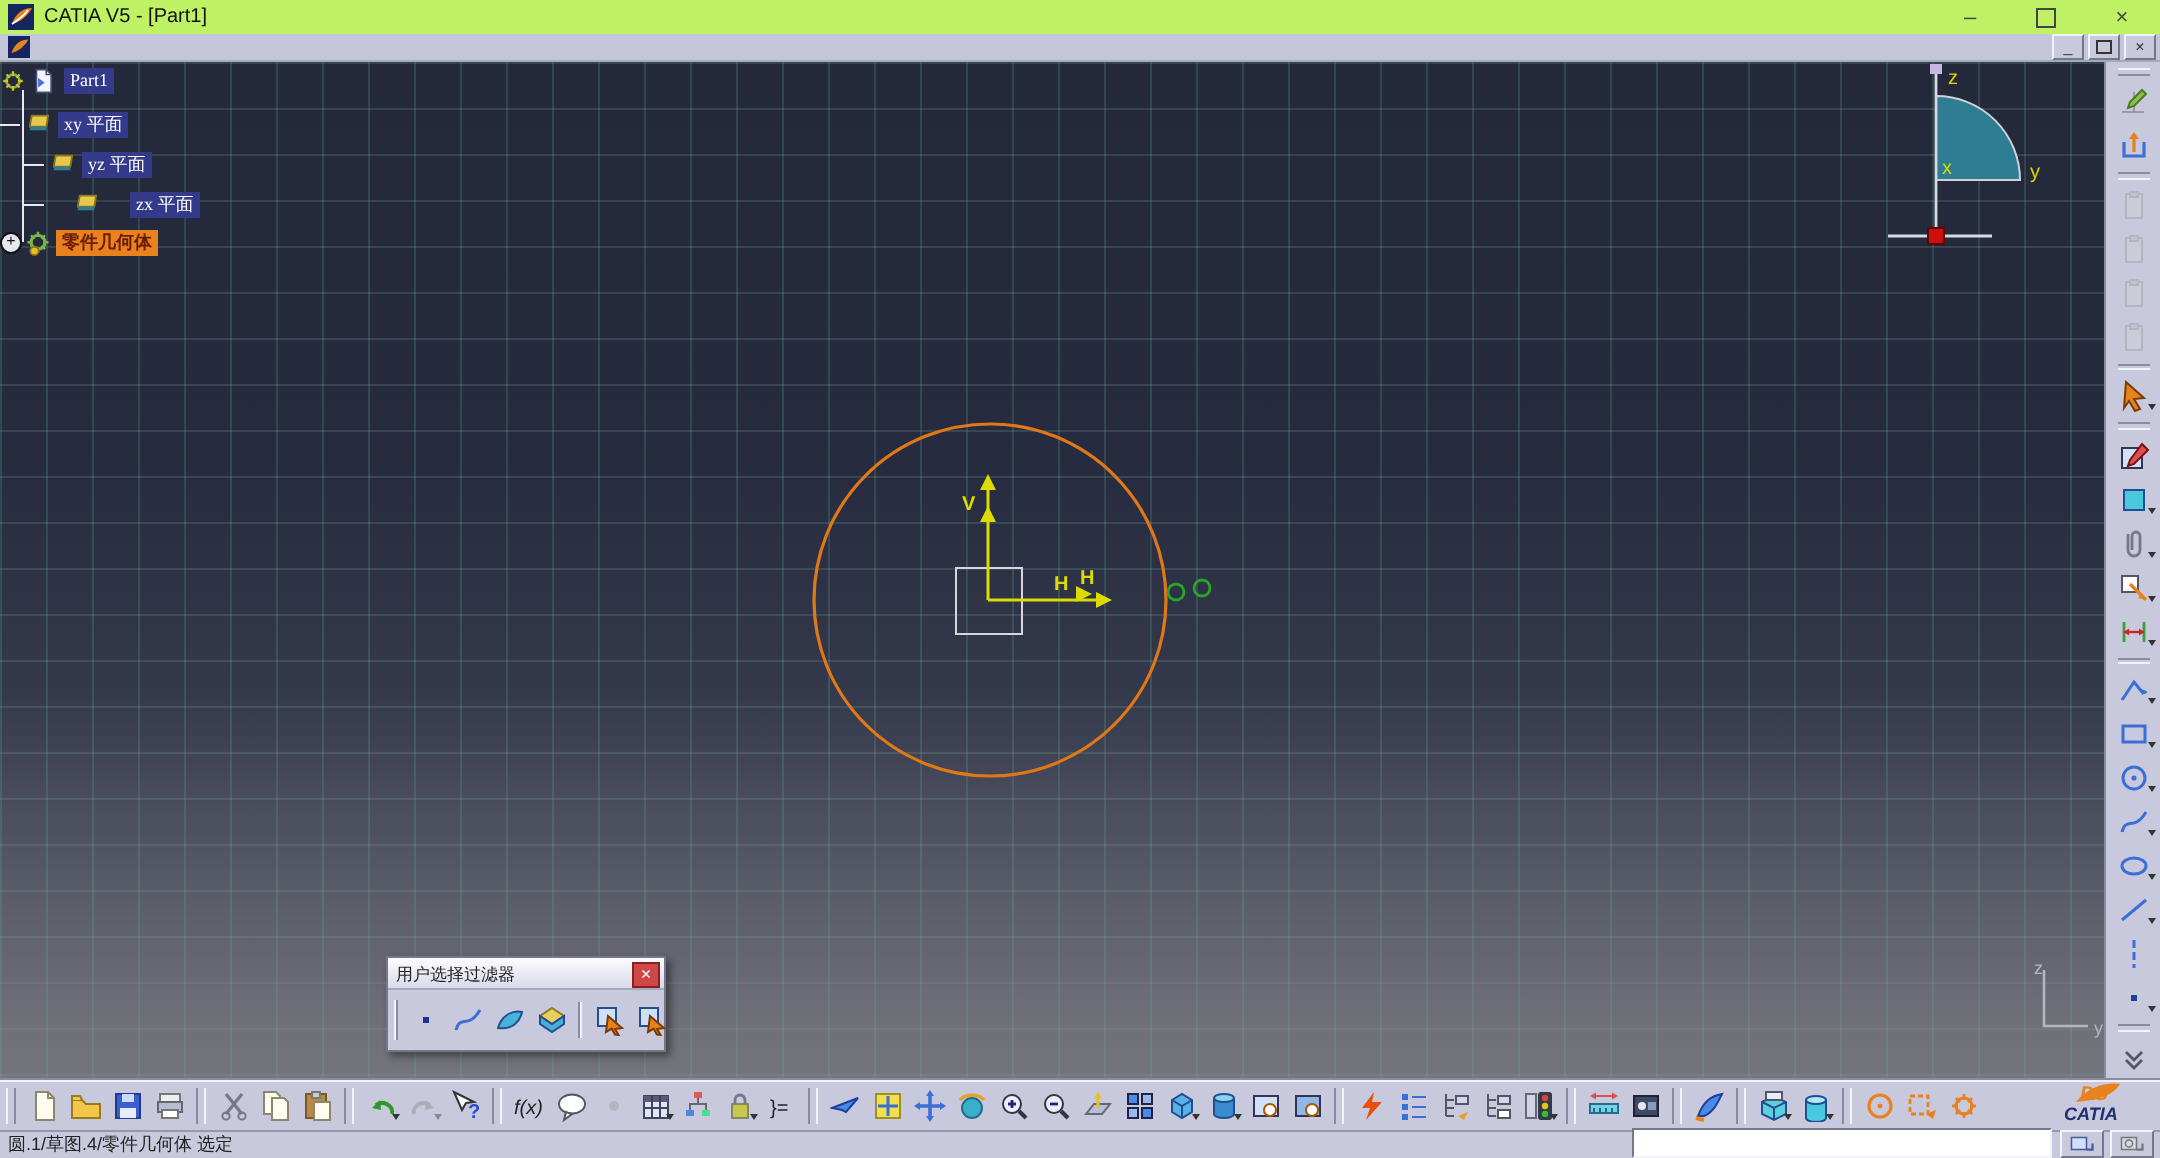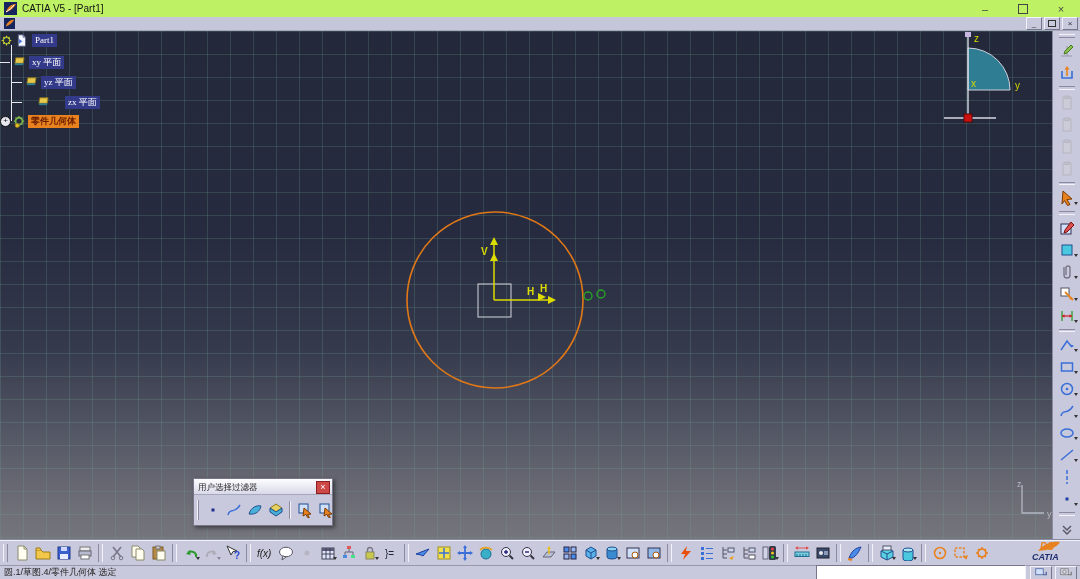--- a/index.html
+++ b/index.html
@@ -60,21 +60,21 @@
   .tb-sep{width:3px;height:18px;border-left:1px solid #8a8aa0;border-right:1px solid #f2f2f8;margin:0 3px;}
   .tb-btn{width:21px;height:22px;display:flex;align-items:center;justify-content:center;position:relative;flex:none;}
   #rtb .tb-btn{width:24px;height:22px;}
   .tb-btn.dd::after{content:"";position:absolute;right:1px;bottom:2px;
       border:2.5px solid transparent;border-top:3.5px solid #333;}
   .tb-btn.dis{opacity:.42;filter:grayscale(.9);}
   .bt-spacer{flex:1;}
   .logo{margin-right:16px;flex:none;}
   
   #statusbar{position:absolute;left:0;top:565px;width:1080px;height:14px;background:#c9c9dd;
-             border-top:1px solid #9898ac;display:flex;align-items:center;box-sizing:border-box;}
+             border-top:1px solid #9898ac;display:flex;align-items:flex-end;box-sizing:border-box;}
   #statusbar .msg{padding-left:4px;font-size:9px;color:#222;flex:none;}
   #statusbar .sp{flex:1;}
   #power-input{width:204px;height:11px;border:1px solid;border-color:#77778c #f2f2f8 #f2f2f8 #77778c;
                background:#fff;font-size:8px;margin-right:4px;}
   .sb-btn{width:20px;height:12px;background:#c9c9dd;border:1px solid;border-color:#f2f2f8 #77778c #77778c #f2f2f8;
           margin-right:3px;display:flex;align-items:center;justify-content:center;}
   #mini-axis,#compass{position:absolute;}
 </style>
 </head>
 <body>

